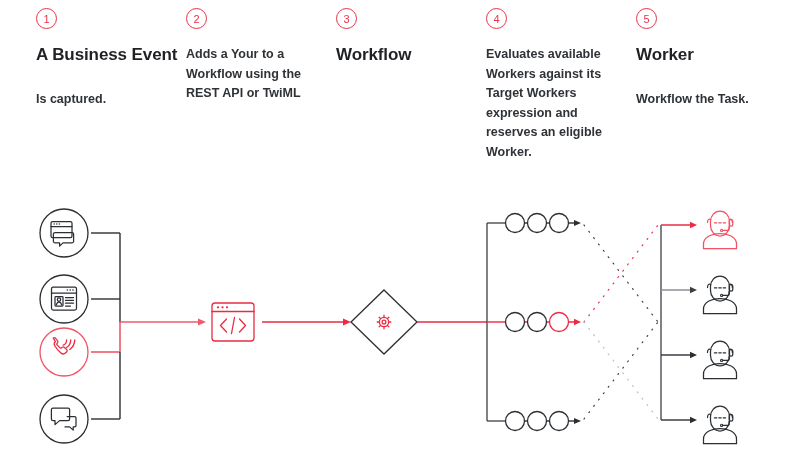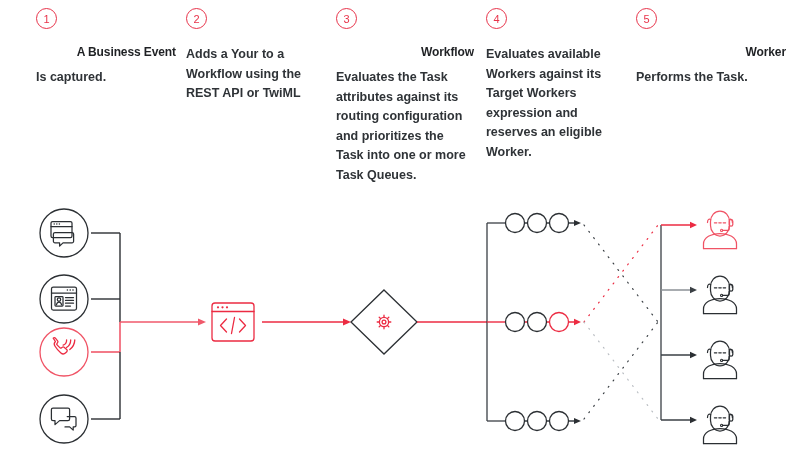--- a/index.html
+++ b/index.html
@@ -41,27 +41,26 @@
     border-radius: 50%;
     color: #e8334a;
     font-size: 11px;
     line-height: 21px;
     text-align: center;
     font-family: "Liberation Sans", sans-serif;
     box-sizing: border-box;
     margin-bottom: 16px;
   }
   .step-title {
-    font-size: 12px;
+    font-size: 17px;
     font-weight: bold;
     color: #1f2124;
     letter-spacing: -0.1px;
-    margin-bottom: 9px;
+    margin-bottom: 25px;
     white-space: nowrap;
-    text-align: right;
   }
   .step-body {
     font-size: 12.5px;
     line-height: 19.5px;
     color: #2f3337;
     font-weight: bold;
   }
 
   
   .diagram {
@@ -108,32 +107,31 @@
     </div>
 
     <div class="step" id="step-1" style="left: 186px; width: 140px;">
       <div class="step-badge">2</div>
       <div class="step-body">Adds a Your to a Workflow using the REST API or TwiML</div>
     </div>
 
     <div class="step" id="step-2" style="left: 336px; width: 138px;">
       <div class="step-badge">3</div>
       <div class="step-title">Workflow</div>
-      <div class="step-body">Evaluates the Task attributes against its routing configuration and prioritizes the Task into one or more Task Queues.</div>
     </div>
 
     <div class="step" id="step-3" style="left: 486px; width: 138px;">
       <div class="step-badge">4</div>
       <div class="step-body">Evaluates available Workers against its Target Workers expression and reserves an eligible Worker.</div>
     </div>
 
     <div class="step" id="step-4" style="left: 636px; width: 150px;">
       <div class="step-badge">5</div>
       <div class="step-title">Worker</div>
-      <div class="step-body">Performs the Task.</div>
+      <div class="step-body">Workflow the Task.</div>
     </div>
 
   </div>
 
   <div class="diagram">
     <svg width="800" height="256" viewBox="0 0 800 256" xmlns="http://www.w3.org/2000/svg">
 
       <g>
         <path class="bus" d="M91 38 H120"></path>
         <path class="bus" d="M91 104 H120"></path>

